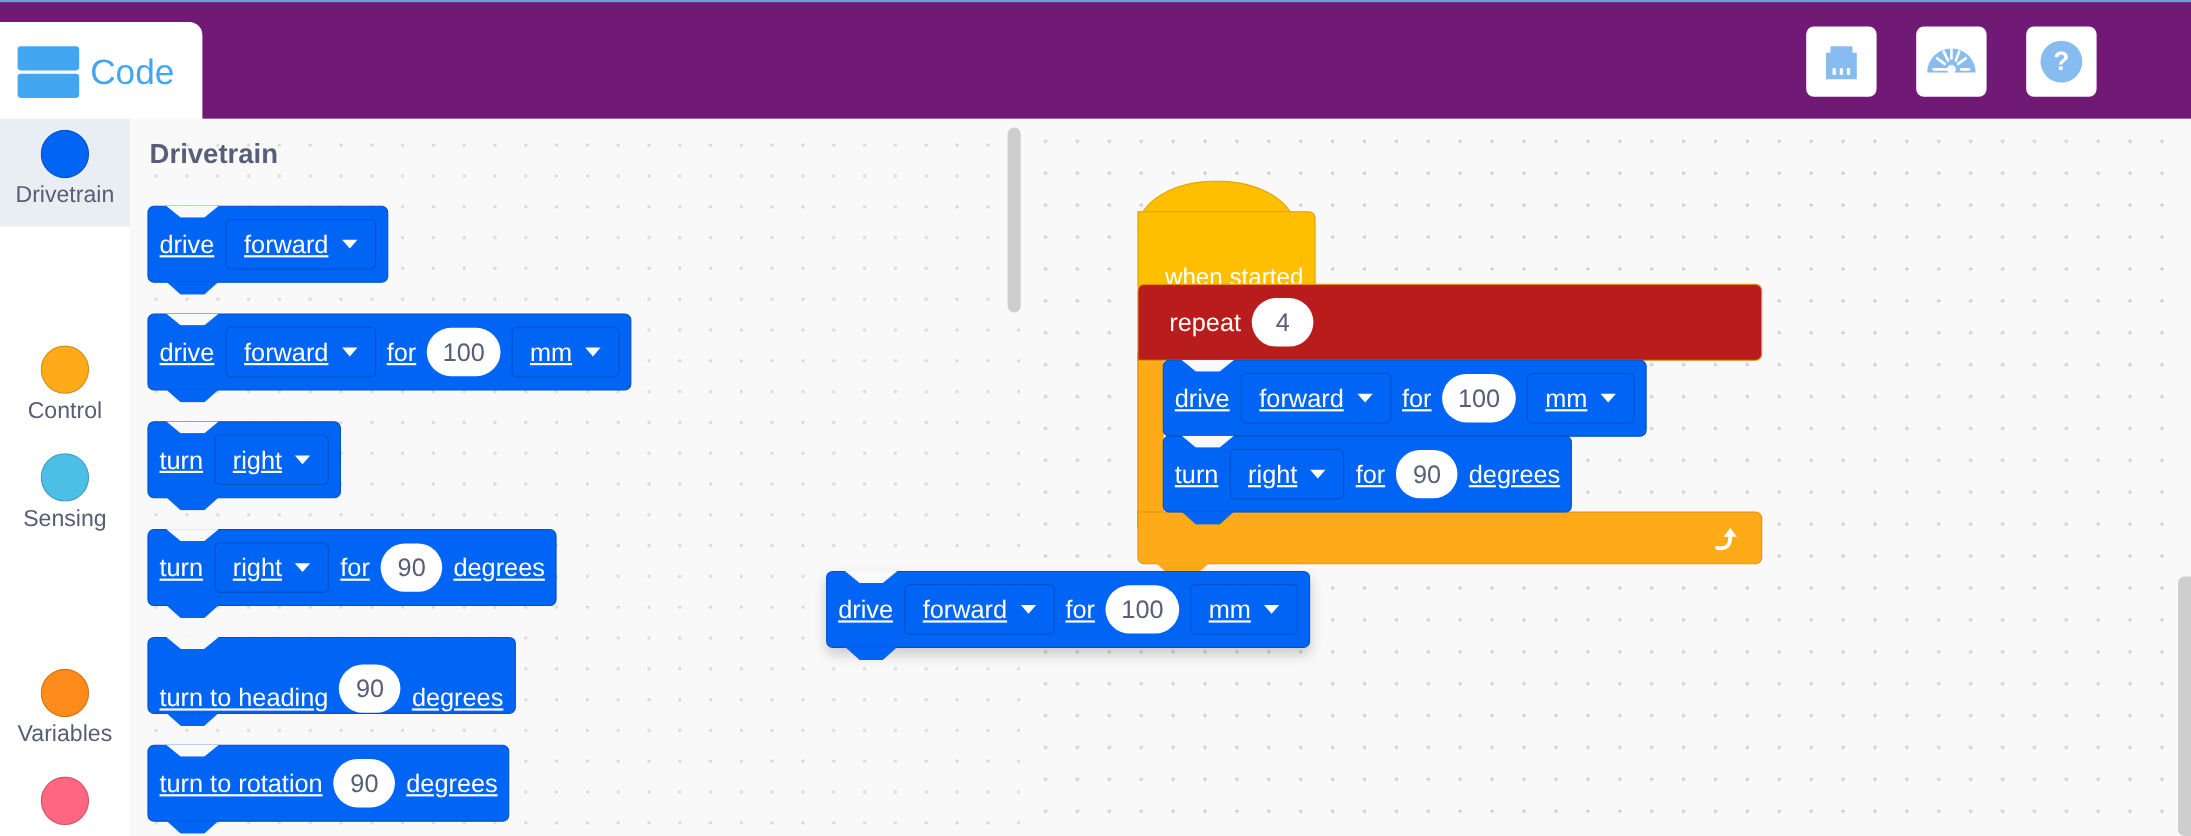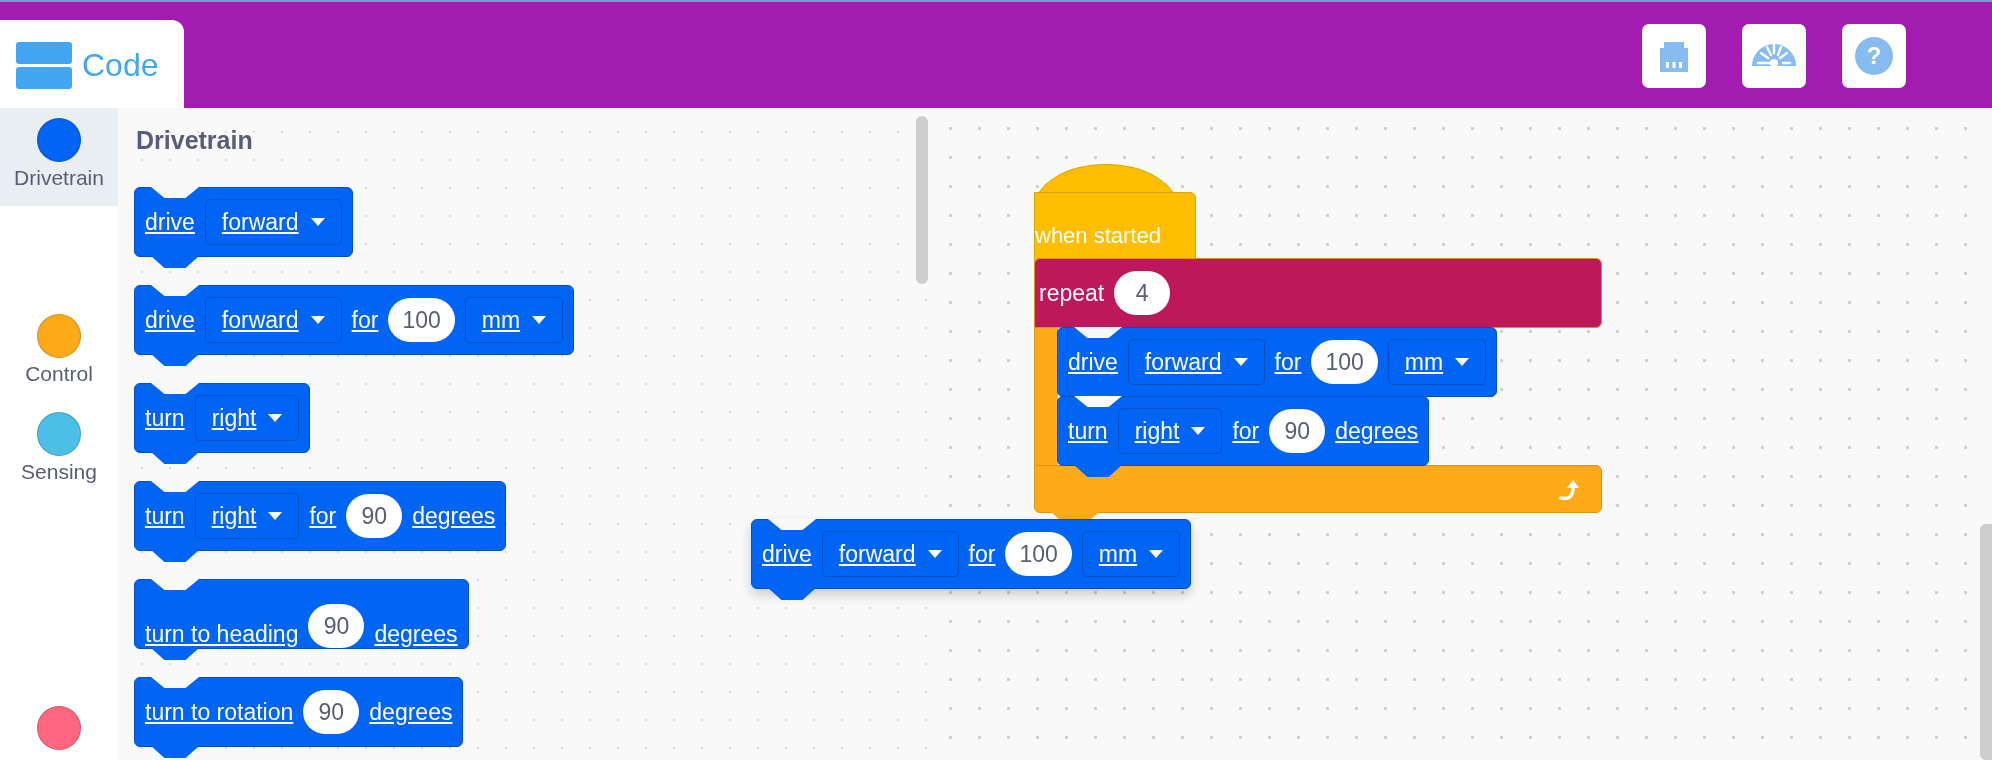--- a/index.html
+++ b/index.html
@@ -1,17 +1,17 @@
 <!DOCTYPE html>
 <html><head>
 <meta charset="utf-8">
 <style>
   * { box-sizing: border-box; margin: 0; padding: 0; }
   html, body { width: 1992px; height: 760px; overflow: hidden; background: #f9f9f9; font-family: "Liberation Sans", "DejaVu Sans", sans-serif; }
-  .topbar { position: absolute; left: 0; top: 0; width: 1992px; height: 108px; background: #a21caf; border-top: 2px solid #6aa2d8; }
+  .topbar { position: absolute; left: 0; top: 0; width: 1992px; height: 108px; background: #701a75; border-top: 2px solid #6aa2d8; }
   .code-tab { position: absolute; left: 0; top: 18px; width: 184px; height: 90px; background: #fff; border-radius: 0 12px 0 0; display: flex; align-items: center; }
   .code-tab .code-icon { margin-left: 16px; width: 56px; height: 50px; position: relative; }
   .code-tab .code-icon .b1, .code-tab .code-icon .b2 { position: absolute; left: 0; width: 56px; height: 22px; background: #42a6f2; border-radius: 3px; }
   .code-tab .code-icon .b1 { top: 2px; }
   .code-tab .code-icon .b2 { top: 27px; }
   .code-tab .label { margin-left: 10px; font-size: 32px; color: #42a6f2; }
   .tb-btn { position: absolute; top: 22px; width: 64px; height: 64px; background: #fff; border-radius: 7px; display: flex; align-items: center; justify-content: center; cursor: pointer; }
 
   .sidebar { position: absolute; left: 0; top: 108px; width: 118px; height: 652px; background: #fff; }
   .cat { position: absolute; left: 0; width: 118px; height: 98px; text-align: center; cursor: pointer; }
@@ -29,23 +29,23 @@
   .ws-scroll { position: absolute; left: 1980px; top: 524px; width: 12px; height: 236px; background: #cecece; border-radius: 6px 0 0 6px; }
 
   .block { position: absolute; height: 70px; background: #0064f5; border: 1px solid #0051c6; border-radius: 6px; display: flex; align-items: center; padding: 0 10px; gap: 10px; color: #fff; font-size: 23px; white-space: nowrap; cursor: grab; text-decoration: underline; }
   .block::before { content: ""; position: absolute; left: 16px; top: -1px; width: 48px; height: 11px; background: #f9f9f9; clip-path: polygon(0 0, 100% 0, 72% 100%, 28% 100%); }
   .block::after { content: ""; position: absolute; left: 16px; bottom: -12px; width: 48px; height: 12px; background: inherit; clip-path: polygon(0 0, 100% 0, 72% 100%, 28% 100%); }
   .block.shadow { box-shadow: 0 6px 12px rgba(0,0,0,0.18); }
   .dd { height: 46px; border: 1px solid #0051c6; border-radius: 5px; display: flex; align-items: center; padding: 0 16px; gap: 12px; color: #fff; cursor: pointer; }
   .caret { width: 0; height: 0; border-left: 7px solid transparent; border-right: 7px solid transparent; border-top: 8px solid #fff; }
   .pill { height: 44px; min-width: 56px; padding: 0 14px; border-radius: 22px; background: #fff; color: #575e75; display: flex; align-items: center; justify-content: center; cursor: text; }
 
-  .hat { position: absolute; left: 1034px; top: 192px; width: 162px; height: 74px; background: #ffbf00; border: 1px solid #d9a300; border-radius: 0 6px 6px 6px; color: #fff; font-size: 22px; display: flex; align-items: center; padding-left: 0; padding-top: 14px; }
+  .hat { position: absolute; left: 1034px; top: 192px; width: 162px; height: 74px; background: #ffbf00; border: 1px solid #d9a300; border-radius: 0 6px 6px 6px; color: #fff; font-size: 22px; display: flex; align-items: flex-end; padding-left: 24px; padding-top: 14px; }
   .hat-cap { position: absolute; left: 1034px; top: 164px; width: 144px; height: 44px; background: #ffbf00; border: 1px solid #d9a300; border-bottom: none; border-radius: 72px 72px 0 0 / 44px 44px 0 0; }
-  .c-top { position: absolute; left: 1034px; top: 258px; width: 568px; height: 70px; background: #be185d; border: 1px solid #de9410; border-radius: 6px 6px 6px 0; color: #fff; font-size: 23px; display: flex; align-items: center; padding-left: 4px; gap: 10px; }
+  .c-top { position: absolute; left: 1034px; top: 258px; width: 568px; height: 70px; background: #b91c1c; border: 1px solid #de9410; border-radius: 6px 6px 6px 0; color: #fff; font-size: 23px; display: flex; align-items: center; padding-left: 28px; gap: 10px; }
   .c-arm { position: absolute; left: 1034px; top: 320px; width: 24px; height: 160px; background: #ffab19; border-left: 1px solid #de9410; }
   .c-bottom { position: absolute; left: 1034px; top: 465px; width: 568px; height: 48px; background: #ffab19; border: 1px solid #de9410; border-radius: 0 6px 6px 6px; }
   .c-bottom::after { content: ""; position: absolute; left: 16px; bottom: -12px; width: 48px; height: 12px; background: #ffab19; clip-path: polygon(0 0, 100% 0, 72% 100%, 28% 100%); }
   .repeat-arrow { position: absolute; right: 16px; top: 10px; width: 28px; height: 28px; }
 </style>
 </head>
 <body>
 
 <div class="topbar">
   <div class="code-tab">
@@ -93,20 +93,24 @@
       <div class="name">Drivetrain</div>
     </div>
   <div class="cat" style="top:294px">
       <div class="dot" style="background:#4cbfe6"></div>
       <div class="name">Sensing</div>
     </div>
   <div class="cat" style="top:196px">
       <div class="dot" style="background:#ffab19"></div>
       <div class="name">Control</div>
     </div>
+  <div class="cat" style="top:490px">
+      <div class="dot" style="background:#ff8c1a"></div>
+      <div class="name">Variables</div>
+    </div>
   <div class="cat" style="top:588px">
       <div class="dot" style="background:#ff6680"></div>
     </div>
 </div>
 
 <div class="flyout">
   <div class="flyout-title">Drivetrain</div>
   <div class="flyout-scroll"></div>
 </div>
 

